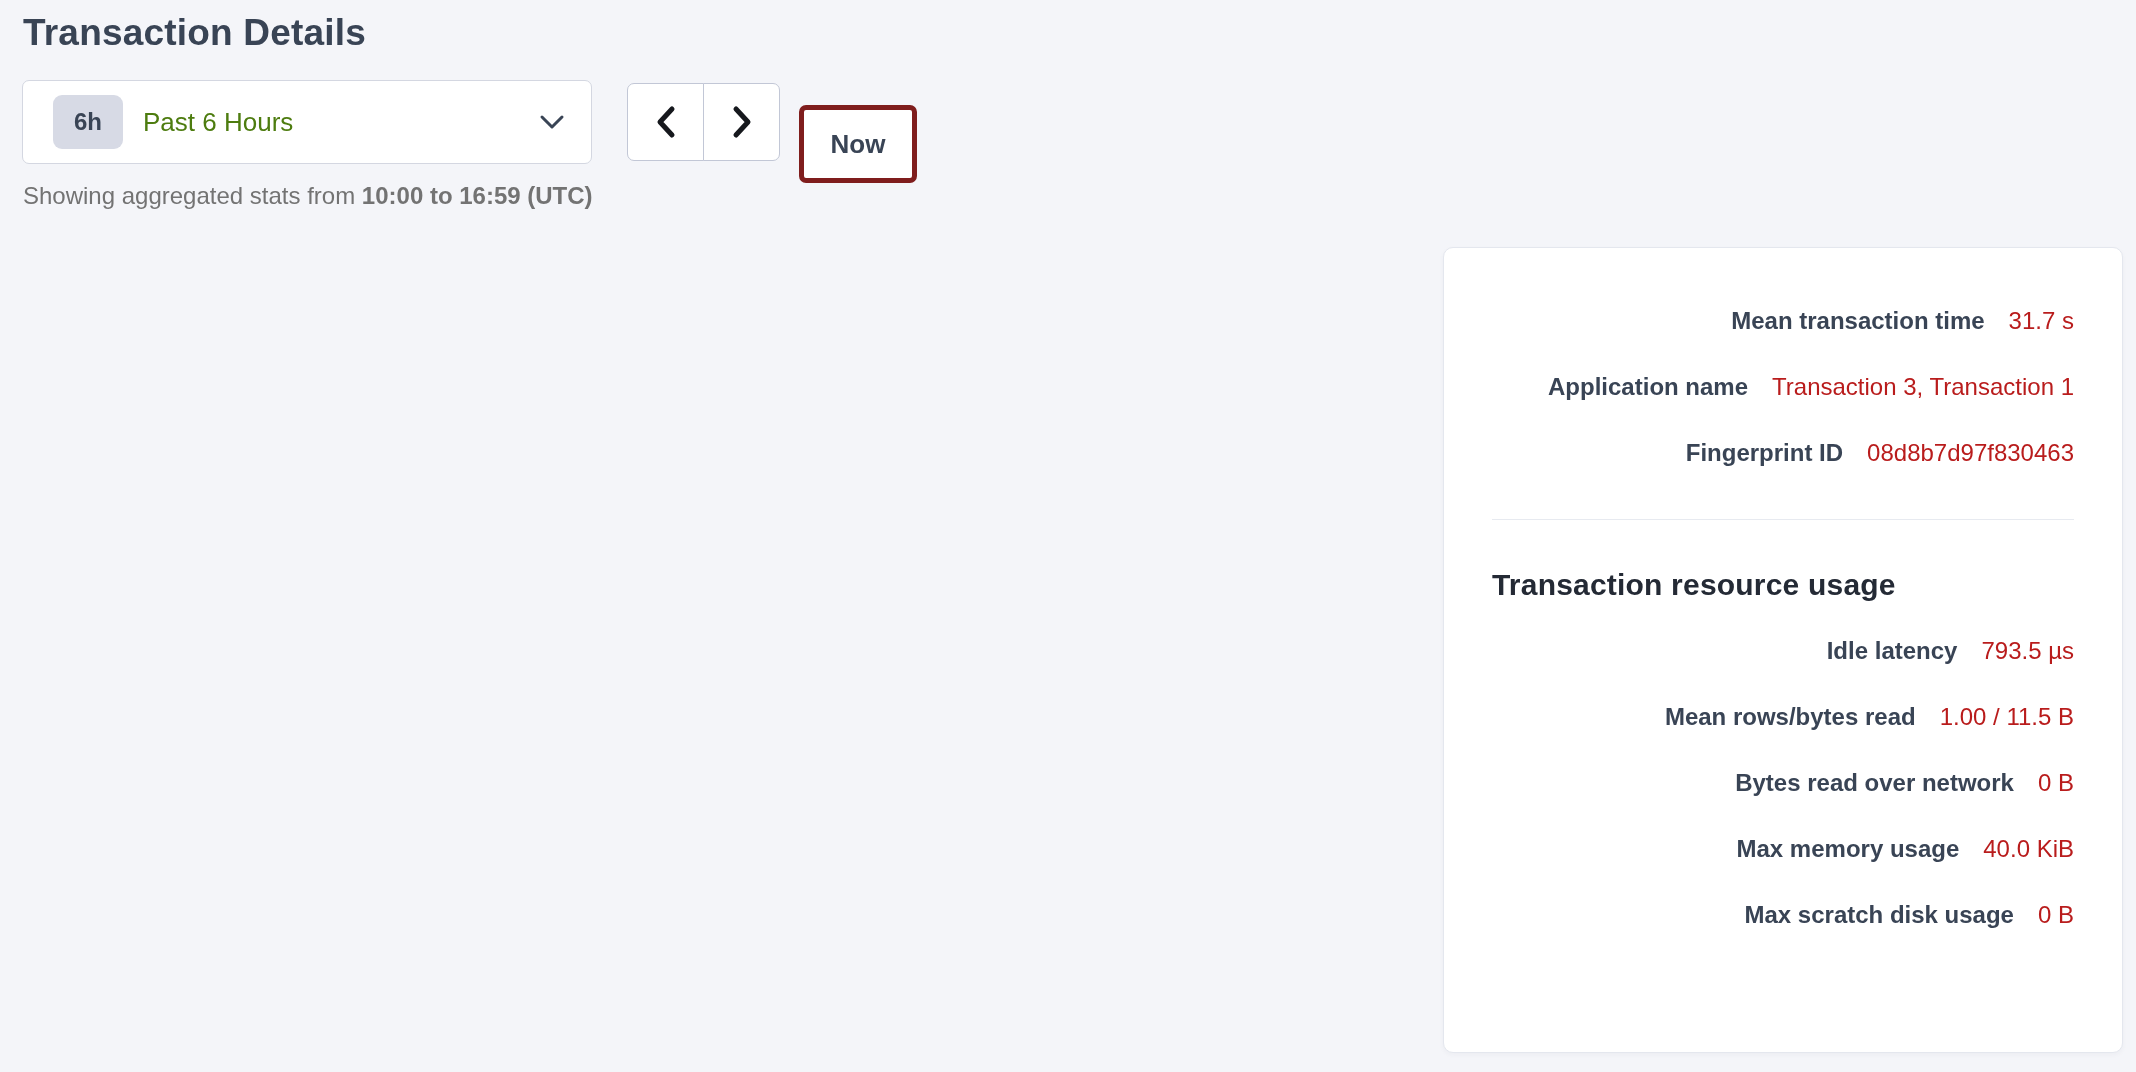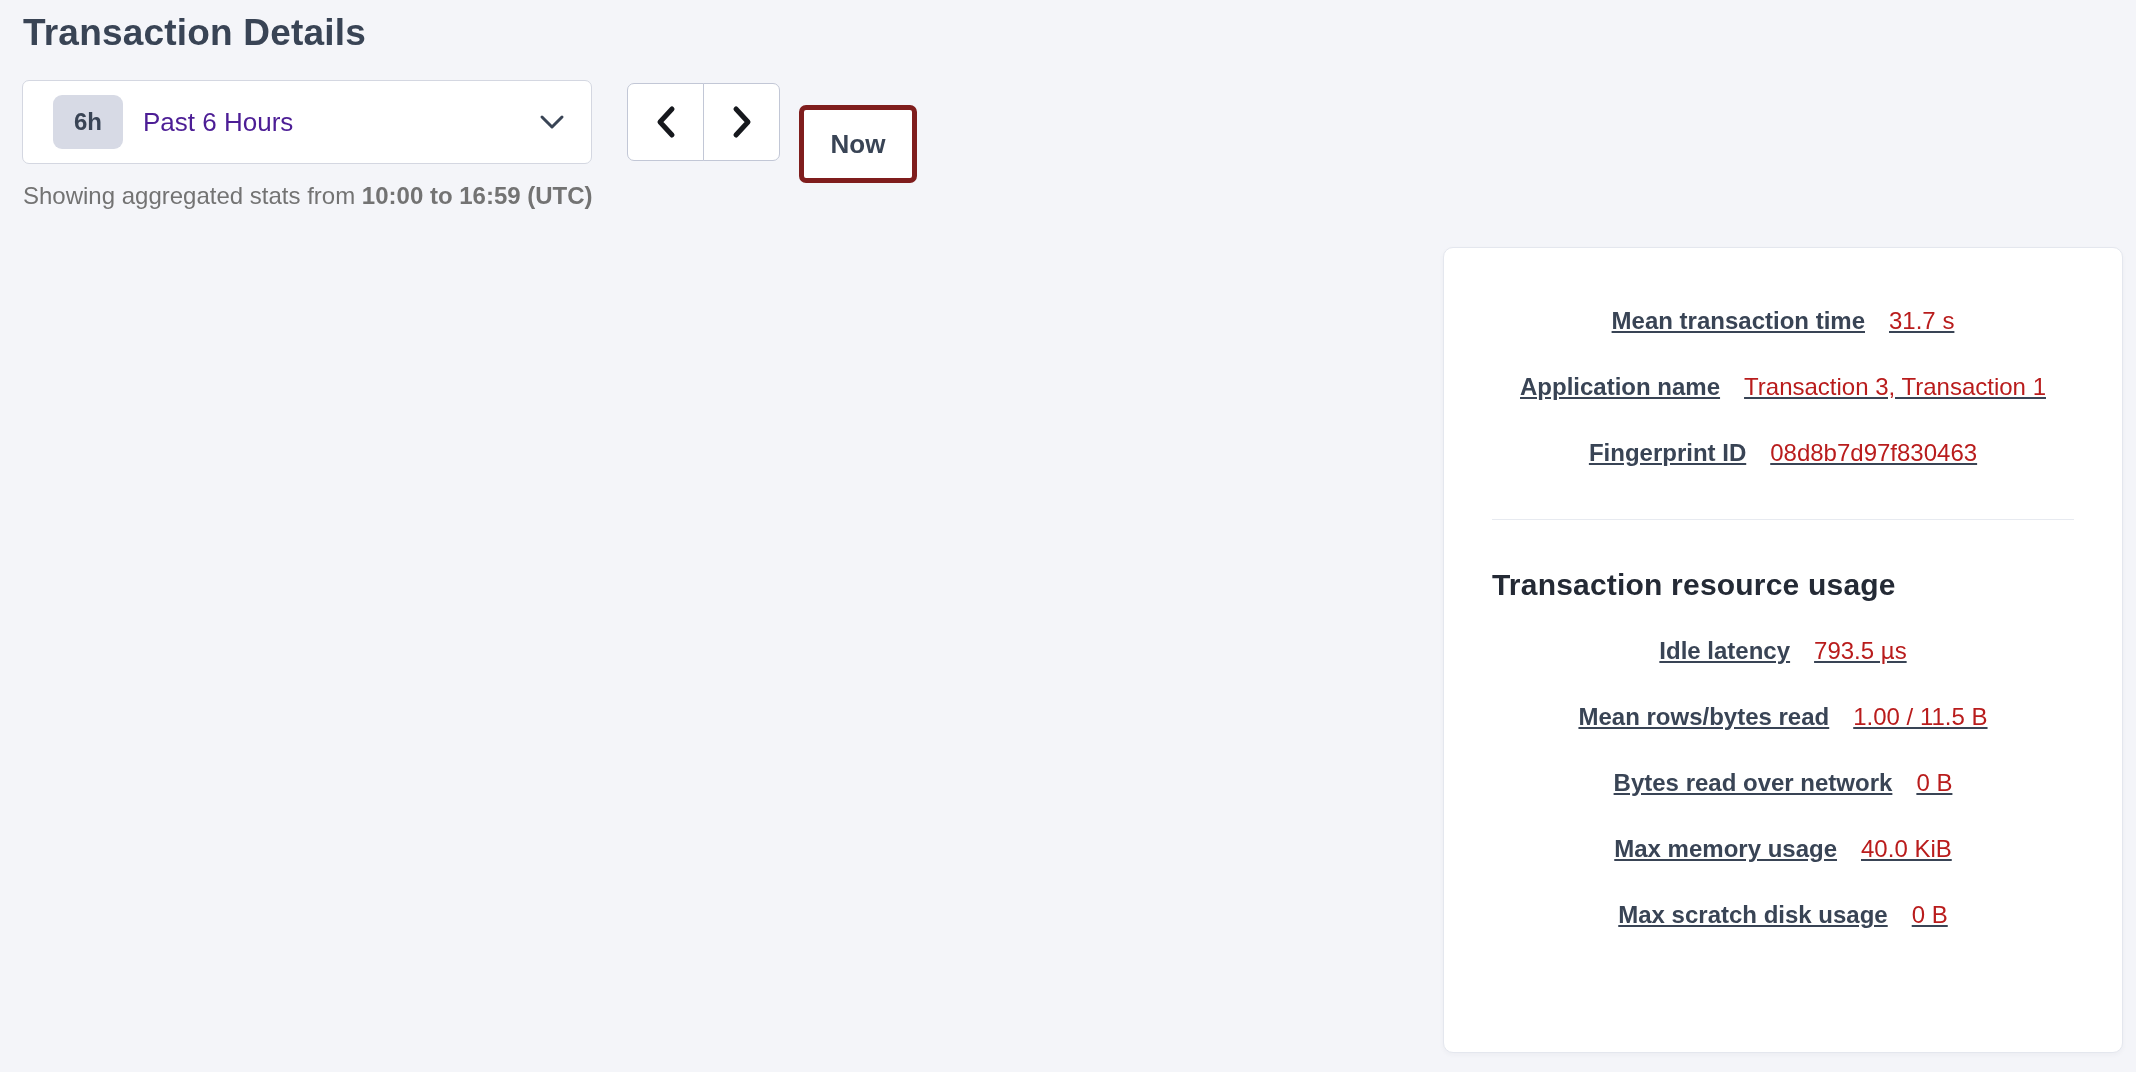--- a/index.html
+++ b/index.html
@@ -36,21 +36,21 @@
   .time-badge {
     background: #d7dae5;
     border-radius: 9px;
     min-width: 70px; height: 54px;
     display: flex; align-items: center; justify-content: center;
     font-size: 24px; font-weight: 700; color: #394455;
     padding: 0 16px;
   }
   .time-label {
     margin-left: 20px;
-    font-size: 26px; color: #4c1d95;
+    font-size: 26px; color: #4d7c0f;
   }
   .dropdown-caret { margin-left: auto; display: flex; align-items: center; }
 
   .nav-group { display: flex; margin-left: 35px; }
   .nav-btn {
     width: 77px; height: 78px;
     background: #ffffff;
     border: 1px solid #c2c7d6;
     display: flex; align-items: center; justify-content: center;
     cursor: pointer; padding: 0;
@@ -99,21 +99,21 @@
     width: 680px; height: 806px;
     background: #ffffff;
     border: 1px solid #e4e7ee;
     border-radius: 10px;
     box-shadow: 0 2px 5px rgba(40,50,80,0.04);
     padding: 40px 48px;
     display: flex; flex-direction: column;
   }
   .card-row {
     height: 66px;
-    display: flex; align-items: center; justify-content: center; text-decoration: underline;
+    display: flex; align-items: center; justify-content: flex-end;
   }
   .card-row .row-label {
     font-size: 24px; font-weight: 700; color: #394455;
     white-space: nowrap;
   }
   .card-row .row-value {
     font-size: 24px; font-weight: 400; color: #b91c1c;
     text-align: right; white-space: nowrap; margin-left: 24px;
   }
   .card-divider-block { height: 66px; display: flex; align-items: center; }

